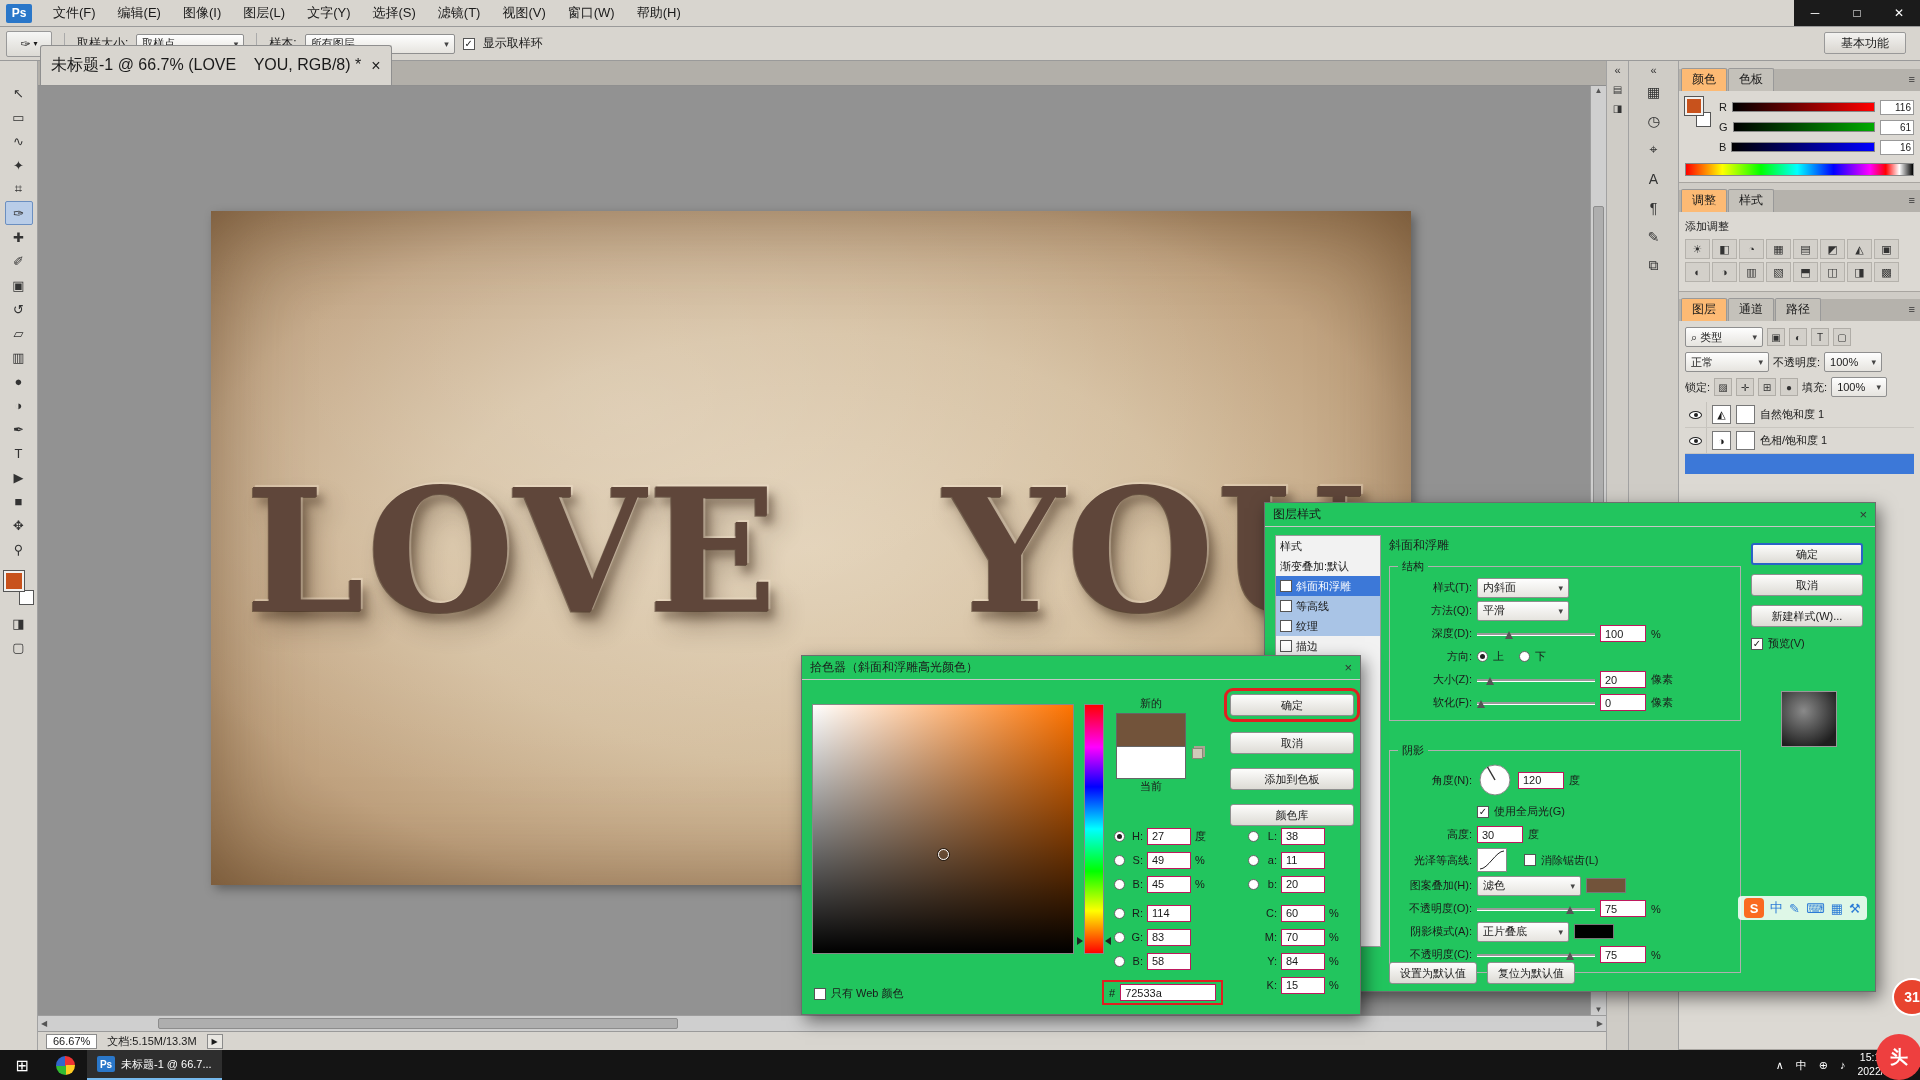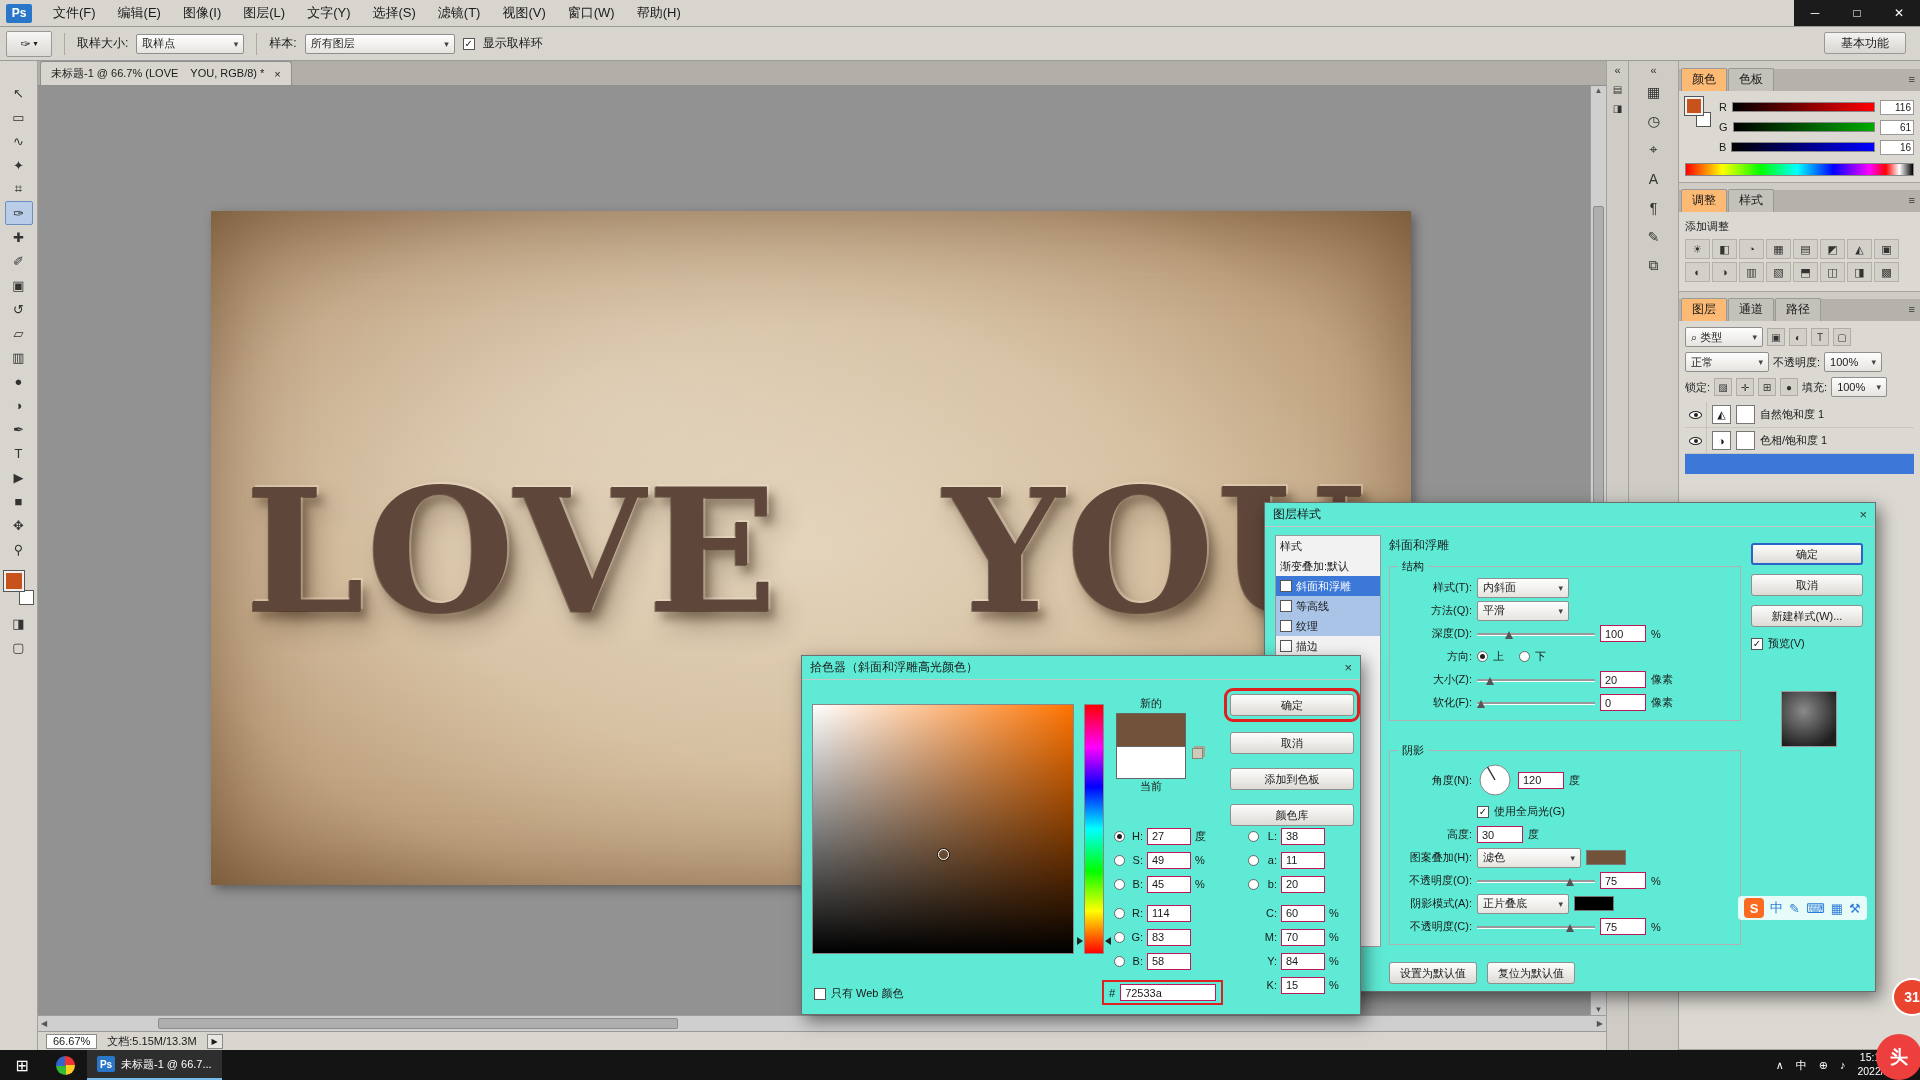--- a/index.html
+++ b/index.html
@@ -31,21 +31,21 @@
   .main { position:absolute; top:61px; left:0; right:0; bottom:30px; display:flex; }
   .toolbar { width:38px; background:#d8d5cf; border-right:1px solid #a2a2a2; display:flex; flex-direction:column; align-items:center; padding-top:20px; }
   .tool { width:28px; height:24px; display:grid; place-items:center; font-size:13px; color:#333; }
   .tool.active { background:#b9cde8; border:1px solid #6b8fc0; border-radius:2px; }
   .fg-swatches { margin-top:10px; position:relative; width:30px; height:34px; }
   .fg-sw { position:absolute; left:0; top:0; width:20px; height:20px; background:#c8521c; border:2px solid #f2f1ef; outline:1px solid #555; }
   .bg-sw { position:absolute; right:0; bottom:0; width:15px; height:15px; background:#fff; border:1px solid #555; }
 
   .center { flex:1; display:flex; flex-direction:column; min-width:0; }
   .tabbar { height:25px; background:#b2afa9; display:flex; align-items:flex-end; border-bottom:1px solid #8f8f8f; }
-  .tab { height:24px; background:#d8d5cf; border:1px solid #8f8f8f; border-bottom:none; display:flex; align-items:center; gap:10px; padding:0 10px; font-size:11px; margin-left:2px; border-radius:3px 3px 0 0; }
+  .tab { height:40px; background:#d8d5cf; border:1px solid #8f8f8f; border-bottom:none; display:flex; align-items:center; gap:10px; padding:0 10px; font-size:16px; margin-left:2px; border-radius:3px 3px 0 0; }
   .tab-title { white-space:pre; }
   .canvas-wrap { flex:1; position:relative; background:#929292; overflow:hidden; }
   .document { position:absolute; left:173px; top:125px; width:1200px; height:674px;
     background: radial-gradient(ellipse at 35% 30%, rgba(255,255,255,.22), transparent 60%),
                 radial-gradient(ellipse at 50% 50%, #e0ceb2 0%, #d4be9e 45%, #c0a27f 75%, #957450 100%);
     box-shadow: inset 0 0 90px rgba(88,58,30,.5), 4px 4px 10px rgba(0,0,0,.35); }
   .word { position:absolute; font-family:"DejaVu Serif","Liberation Serif",serif; font-weight:bold; font-size:170px; color:#5f463a; letter-spacing:2px;
     text-shadow: 2px -2px 1px rgba(255,240,220,.35), -1px 1px 0 rgba(50,30,20,.5), 6px 8px 10px rgba(55,35,20,.45), 12px 16px 24px rgba(55,35,20,.3); }
   .vscroll { position:absolute; right:0; top:0; bottom:0; width:16px; background:#cfcfcf; border-left:1px solid #9d9d9d; font-size:8px; color:#555; text-align:center; }
   .vthumb { position:absolute; left:2px; right:2px; top:120px; height:300px; background:#aeaeae; border:1px solid #8d8d8d; border-radius:2px; }
@@ -87,21 +87,21 @@
   .lrow { display:flex; align-items:center; gap:5px; border-bottom:1px solid #c9c6c0; height:26px; padding-right:4px; }
   .eyebox { width:22px; align-self:stretch; border-right:1px solid #c5c2bc; display:grid; place-items:center; }
   .eye { width:13px; height:8px; border:1px solid #222; border-radius:50%; position:relative; background:#fff; }
   .eye::after { content:""; position:absolute; left:50%; top:50%; width:4px; height:4px; margin:-2px 0 0 -2px; background:#222; border-radius:50%; }
   .lthumb { width:19px; height:19px; background:#fff; border:1px solid #777; display:grid; place-items:center; font-size:11px; }
   .lmask { width:19px; height:19px; background:#fff; border:1px solid #777; }
   .lname { font-size:11px; }
   .sel-sliver { height:20px; background:#3c78d8; }
 
   
-  .dlg { position:absolute; background:#5eead4; border:1px solid #6e6e6e; box-shadow:4px 6px 16px rgba(0,0,0,.5); font-size:11px; }
+  .dlg { position:absolute; background:#22c55e; border:1px solid #6e6e6e; box-shadow:4px 6px 16px rgba(0,0,0,.5); font-size:11px; }
   .dlg-title { height:24px; display:flex; align-items:center; justify-content:space-between; padding:0 8px; border-bottom:1px solid #c6c6c6; font-size:12px; }
   .dlg-x { color:#333; font-size:13px; }
   .btn { display:inline-flex; align-items:center; justify-content:center; border:1px solid #8f8f8f; background:linear-gradient(#fdfdfc,#dddbd5); border-radius:3px; font-size:11px; height:22px; padding:0 10px; white-space:nowrap; }
 
   .dlg-ls { left:1264px; top:502px; width:612px; height:490px; z-index:100; }
   .ls-list { position:absolute; left:10px; top:32px; width:106px; height:412px; border:1px solid #9a9a9a; background:#f2f2f2; overflow:hidden; }
   .ls-item { height:20px; display:flex; align-items:center; gap:4px; padding:0 4px; font-size:11px; white-space:nowrap; }
   .ls-item.sel { background:#3c78d8; color:#fff; }
   .ls-item.sub { background:#a9c4e6; }
   .ls-main { position:absolute; left:124px; top:34px; width:352px; }
@@ -533,20 +533,28 @@
         <div class="frow">
             <span class="flabel"></span>
             <span class="cb on"></span>
             <span>使用全局光(G)</span>
           </div>
         <div class="frow">
             <span class="flabel">高度:</span>
             <span class="numbox">30</span>
             <span>度</span>
           </div>
+        <div class="frow" style="height:28px">
+          <span class="flabel">光泽等高线:</span>
+          <span class="curvebox"><svg width="28" height="22">
+                <path d="M2,20 C10,20 18,2 26,2" stroke="#222" fill="none"></path>
+              </svg></span>
+          <span class="cb" style="margin-left:12px"></span>
+            <span>消除锯齿(L)</span>
+        </div>
         <div class="frow">
             <span class="flabel">图案叠加(H):</span>
             <span class="combo" style="width:104px">
               <span>滤色</span>
             </span>
             <span class="modeswatch" style="background:#72533a"></span>
           </div>
         <div class="frow">
             <span class="flabel">不透明度(O):</span>
             <span class="track">

